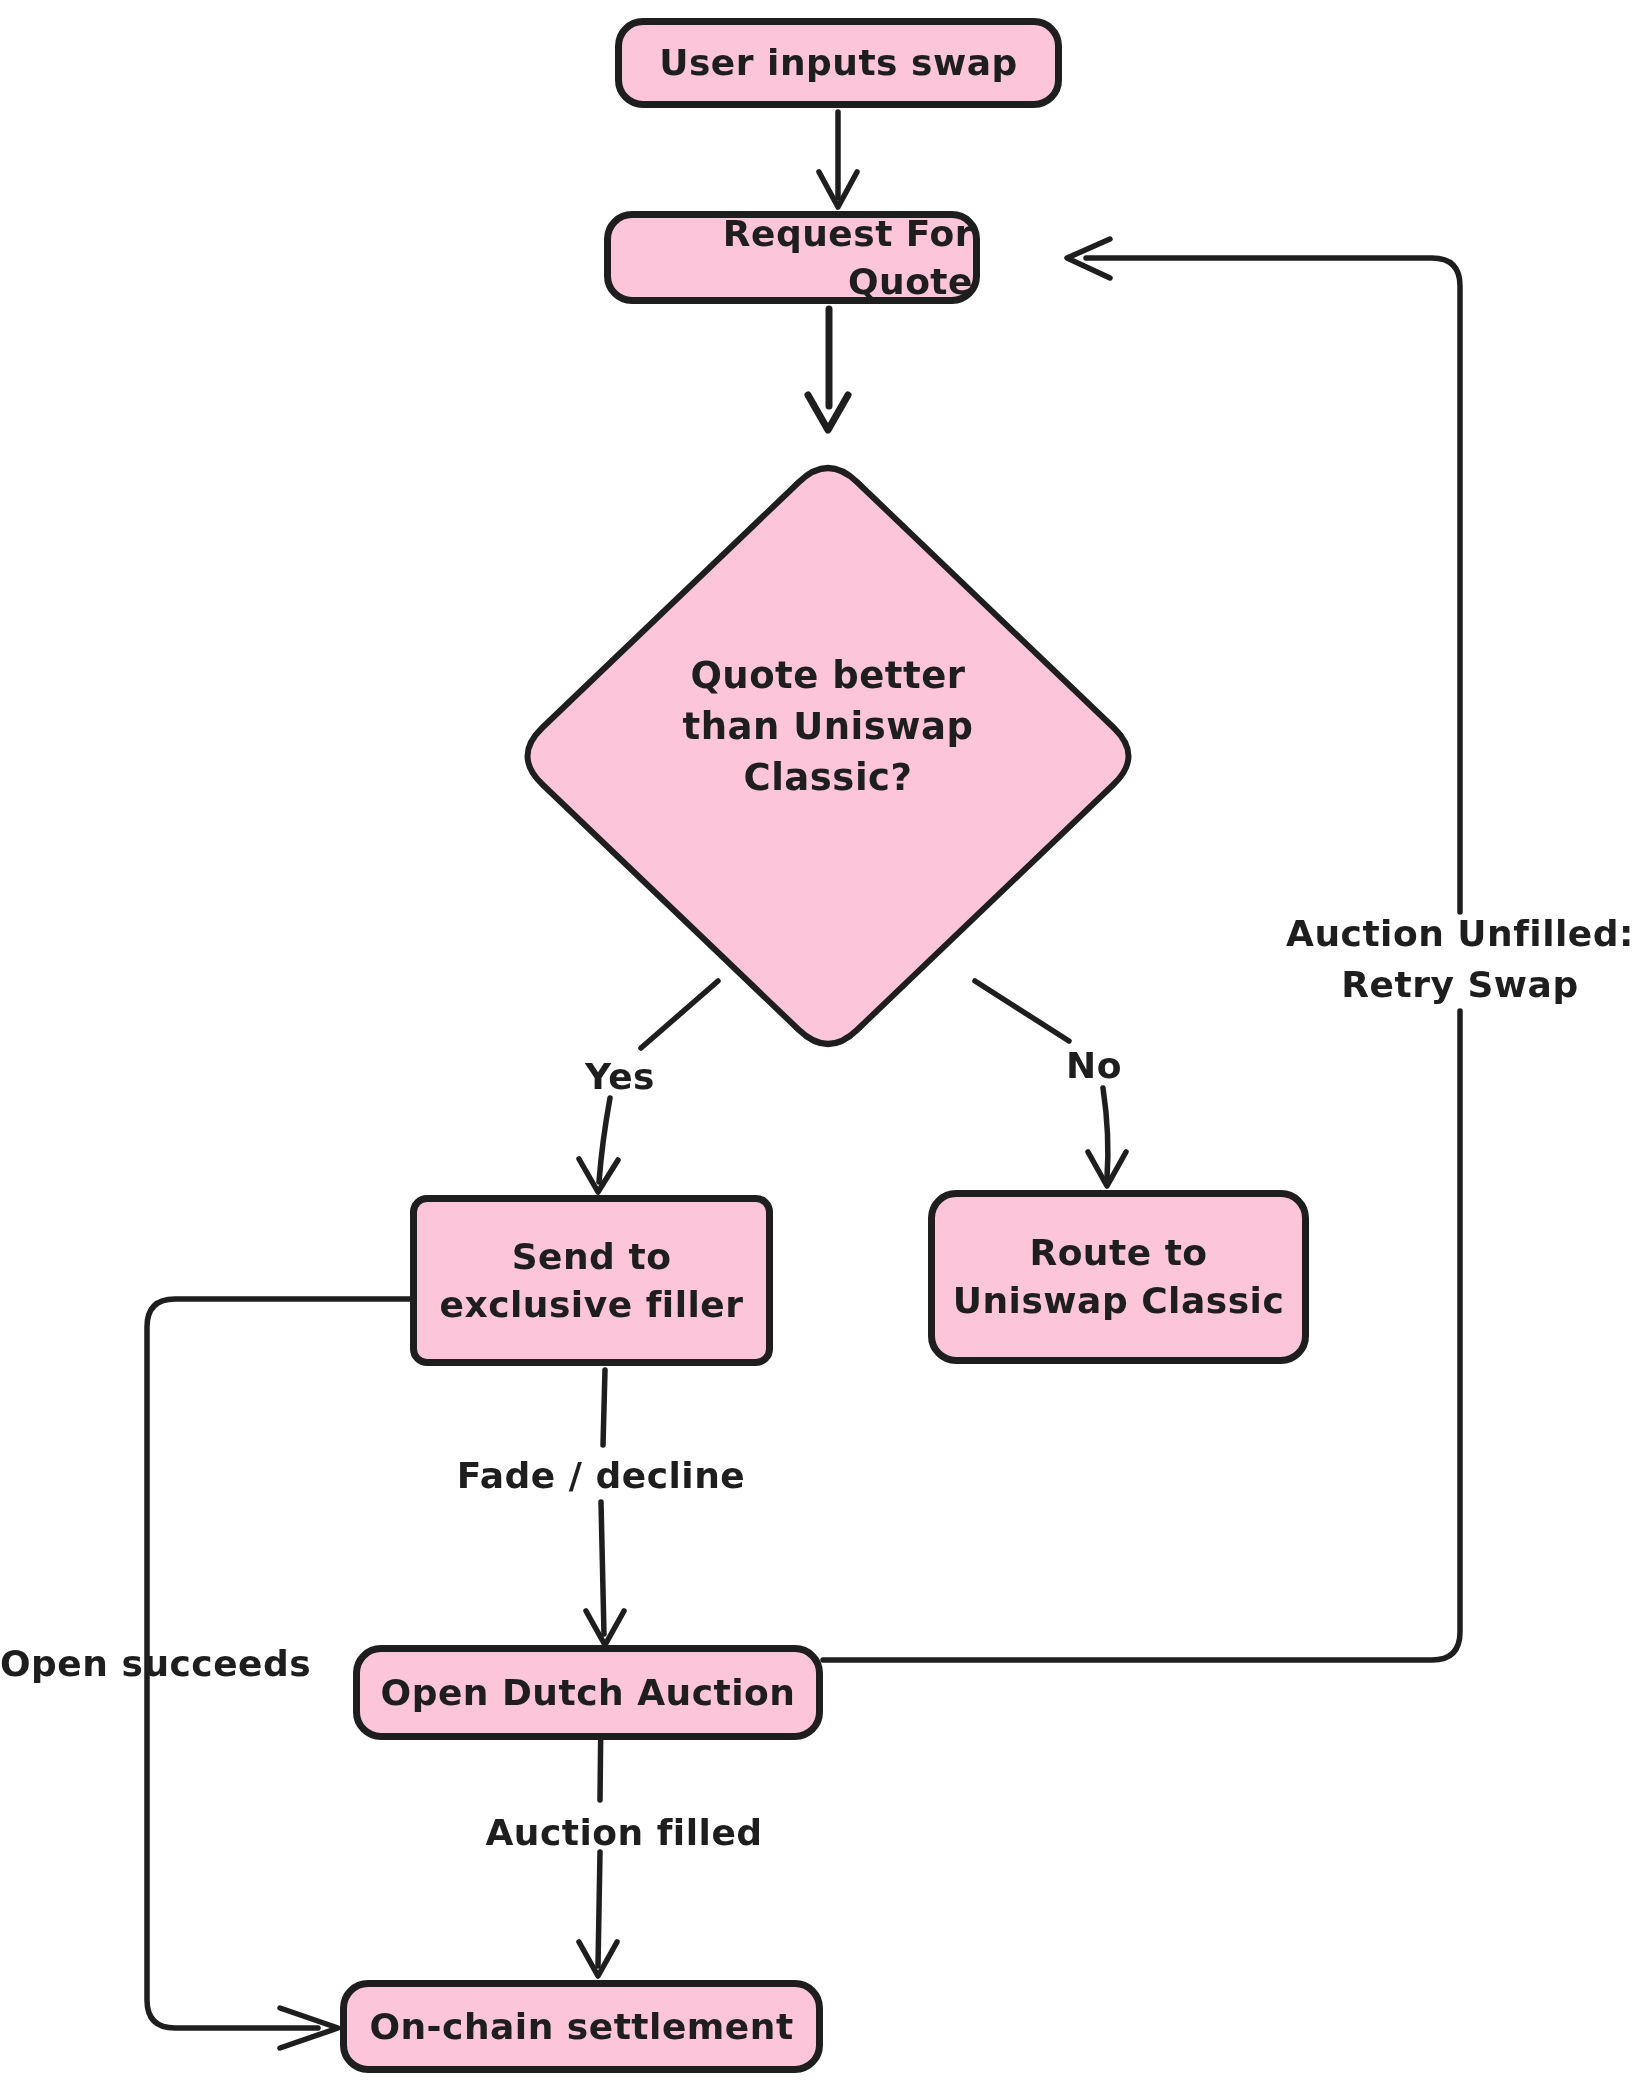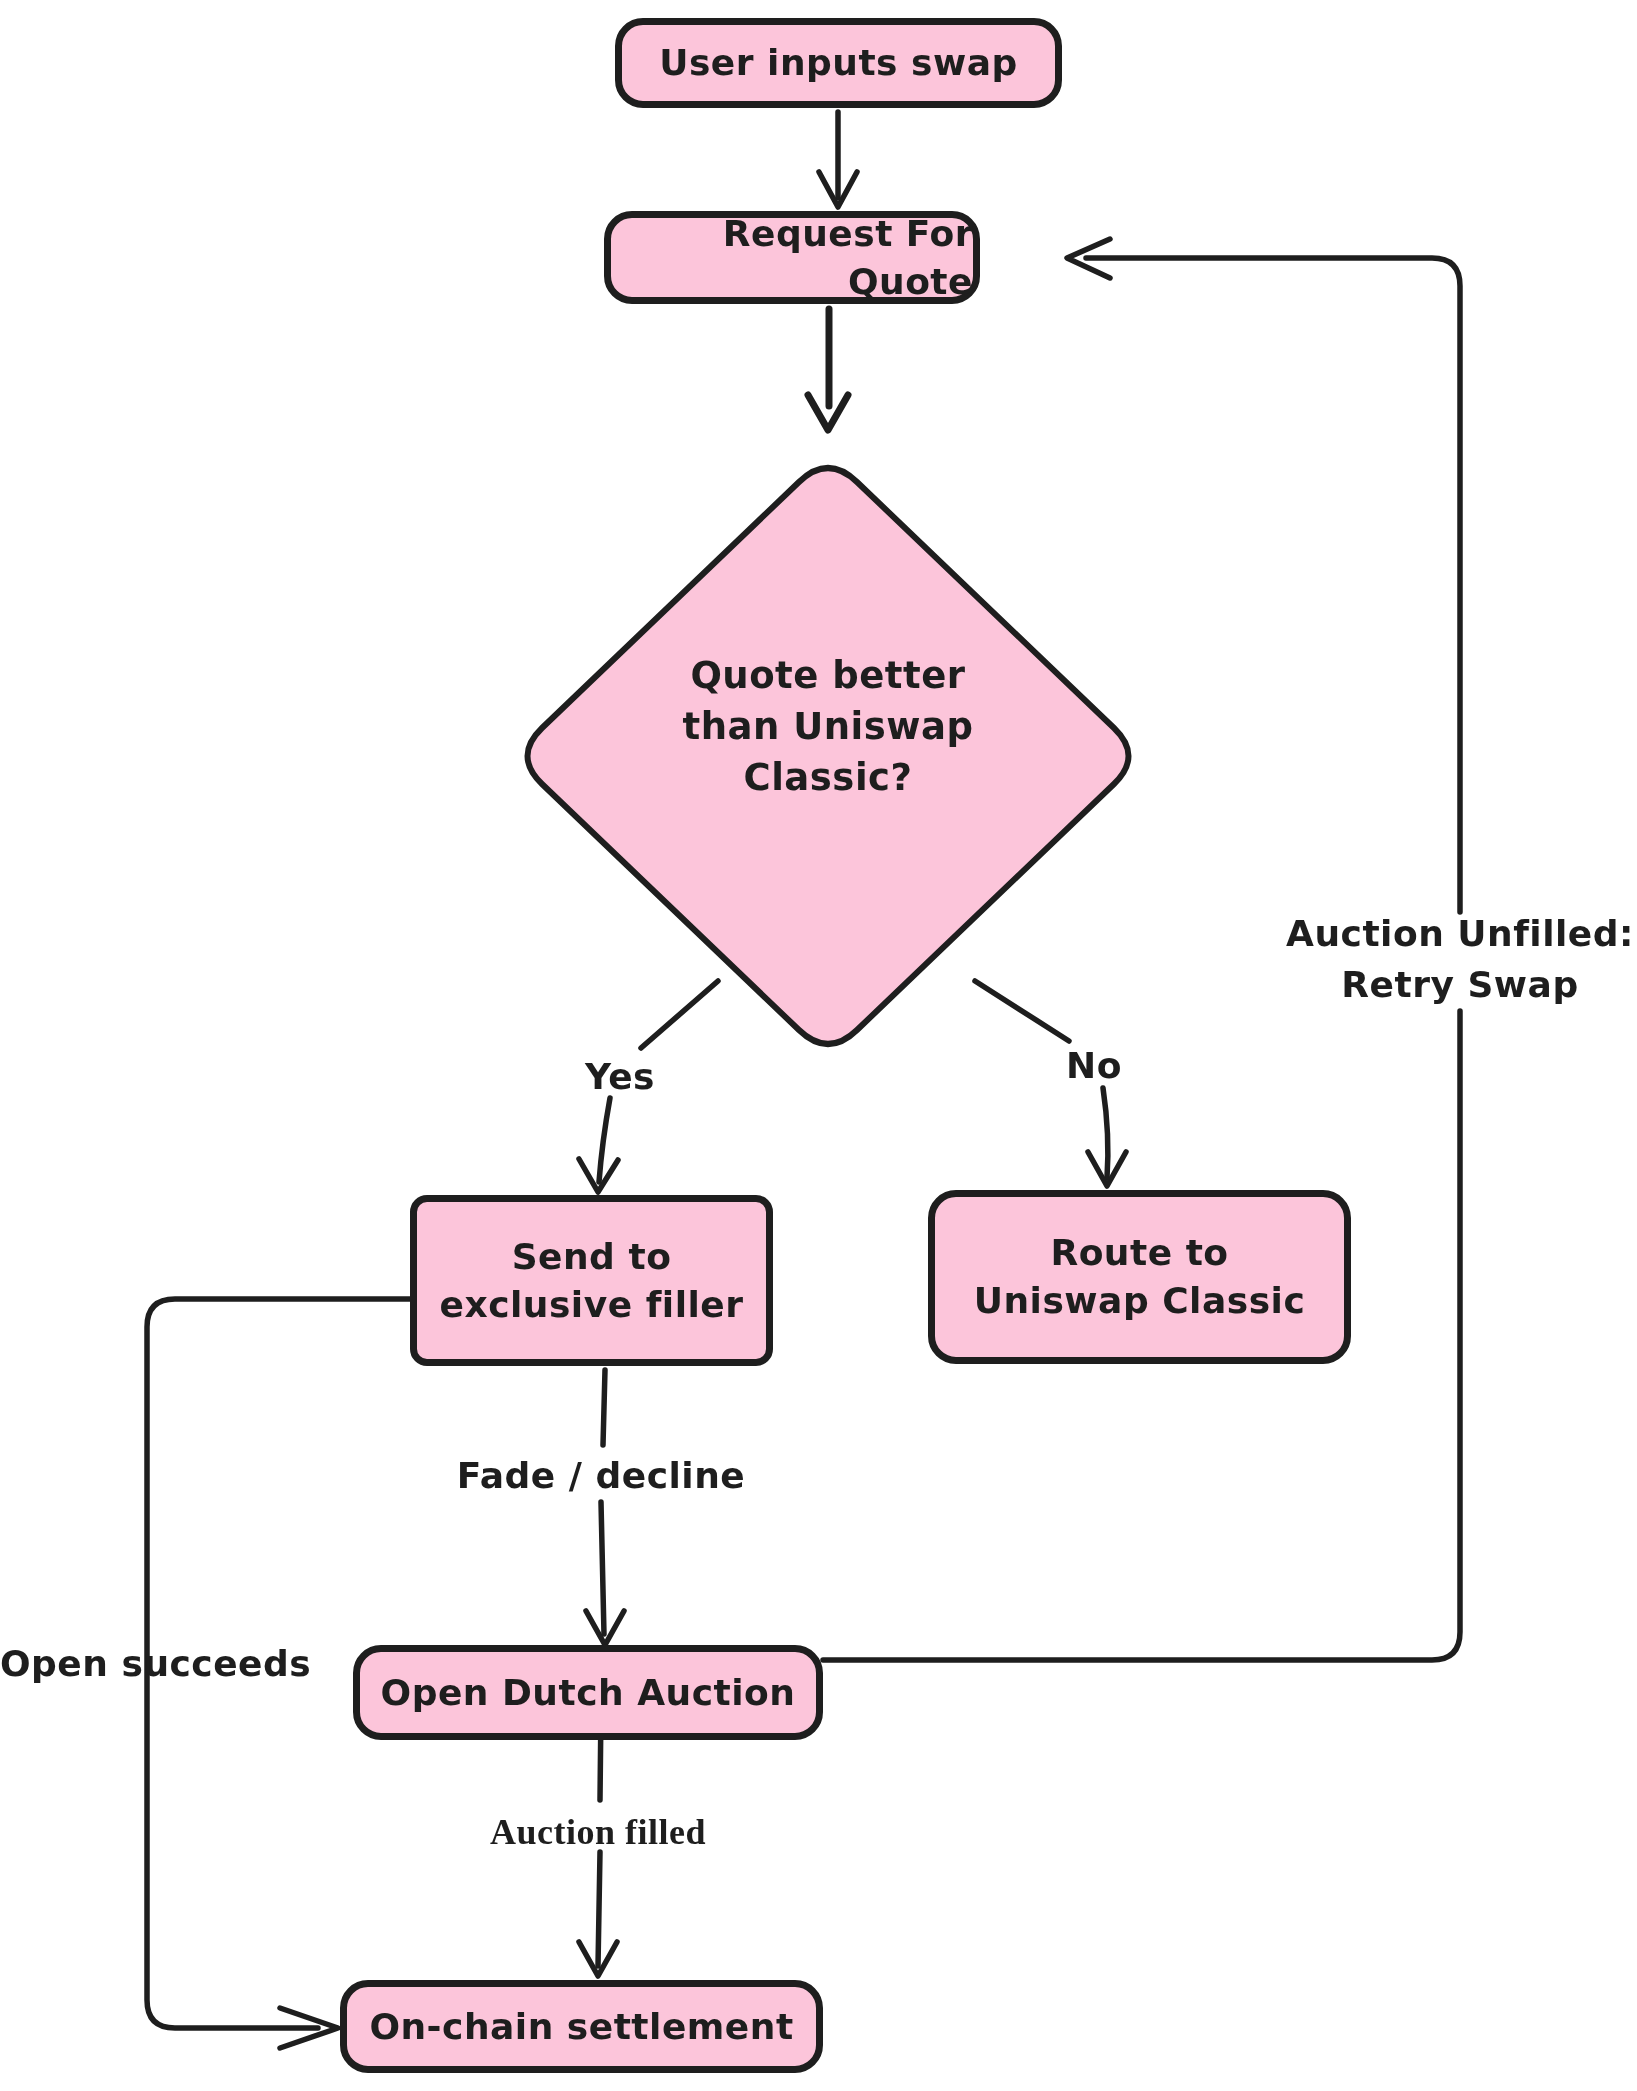--- a/index.html
+++ b/index.html
@@ -127,40 +127,40 @@
     <div>Quote better</div>
     <div>than Uniswap</div>
     <div>Classic?</div>
   </div>
 
   <div class="node" style="left:410px; top:1195px; width:363px; height:171px;border-radius:17px;">
     <div>Send to</div>
     <div>exclusive filler</div>
   </div>
 
-  <div class="node" style="left:928px; top:1190px; width:423px; height:174px;">
+  <div class="node" style="left:928px; top:1190px; width:381px; height:174px;">
     <div>Route to</div>
     <div>Uniswap Classic</div>
   </div>
 
   <div class="node" style="left:353px; top:1613px; width:470px; height:95px;margin-top:32px;">
     <span>Open Dutch Auction</span>
   </div>
 
   <div class="node" style="left:340px; top:1980px; width:483px; height:93px;">
     <span>On-chain settlement</span>
   </div>
 
   <div class="edge-label" style="left:540px; top:1051px; width:160px;">Yes</div>
 
   <div class="edge-label" style="left:1014px; top:1040px; width:160px;">No</div>
 
   <div class="edge-label" style="left:451px; top:1450px; width:300px;">Fade / decline</div>
 
-  <div class="edge-label" style="left:448px; top:1807px; width:300px;font-family:Liberation Serif, serif;">Auction filled</div>
+  <div class="edge-label" style="left:474px; top:1807px; width:300px;">Auction filled</div>
 
   <div class="edge-label" style="left:0px; top:1638px; width:285px;">Open succeeds</div>
 
   <div class="edge-label" style="left:1280px; top:908px; width:360px;">
     <div>Auction Unfilled:</div>
     <div>Retry Swap</div>
   </div>
 
 </div>
 

